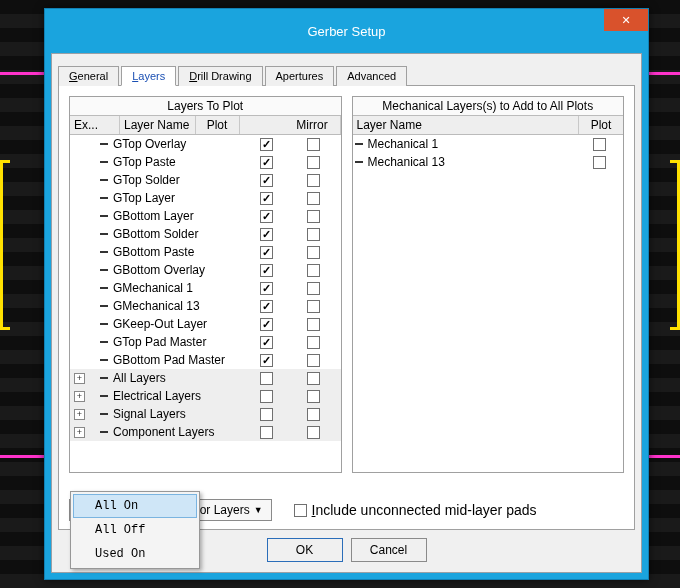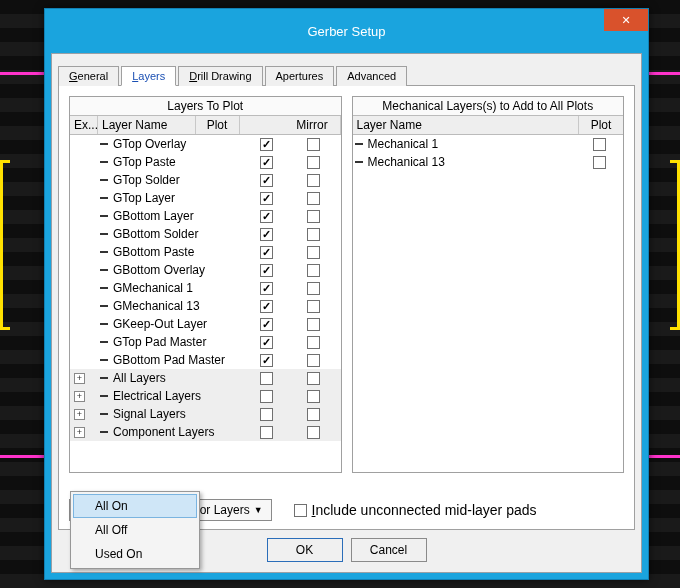--- a/index.html
+++ b/index.html
@@ -140,21 +140,21 @@
   .grid-head {
     display: flex;
     background: #eee;
     border-bottom: 1px solid #bbb;
     font-size: 12px;
   }
   .grid-head .col {
     border-right: 1px solid #c8c8c8;
     padding: 2px 4px;
   }
-  .col-ex { width: 28px; }
+  .col-ex { width: 50px; }
   .col-name { flex: 1; }
   .col-plot { width: 44px; text-align: center; }
   .col-mirror { width: 56px; text-align: center; margin-left: 45px; }
   .grid-body {
     flex: 1;
     overflow-y: auto;
     font-size: 12px;
   }
   .row {
     display: flex;
@@ -203,20 +203,21 @@
   .menu {
     position:absolute;
     left: 70px;
     top: 491px;
     width: 130px;
     background:#f4f4f4;
     border:1px solid #979797;
     box-shadow: 2px 2px 4px rgba(0,0,0,0.3);
     padding:2px;
     z-index: 50;
+    font-family: Liberation Mono, monospace;
   }
   .menu .mi {
     padding:5px 8px 5px 22px;
     font-size:12px;
     cursor:pointer;
   }
   .menu .mi.sel {
     background:#cfe6f7;
     border:1px solid #7ab4e0;
     padding:4px 7px 4px 21px;

